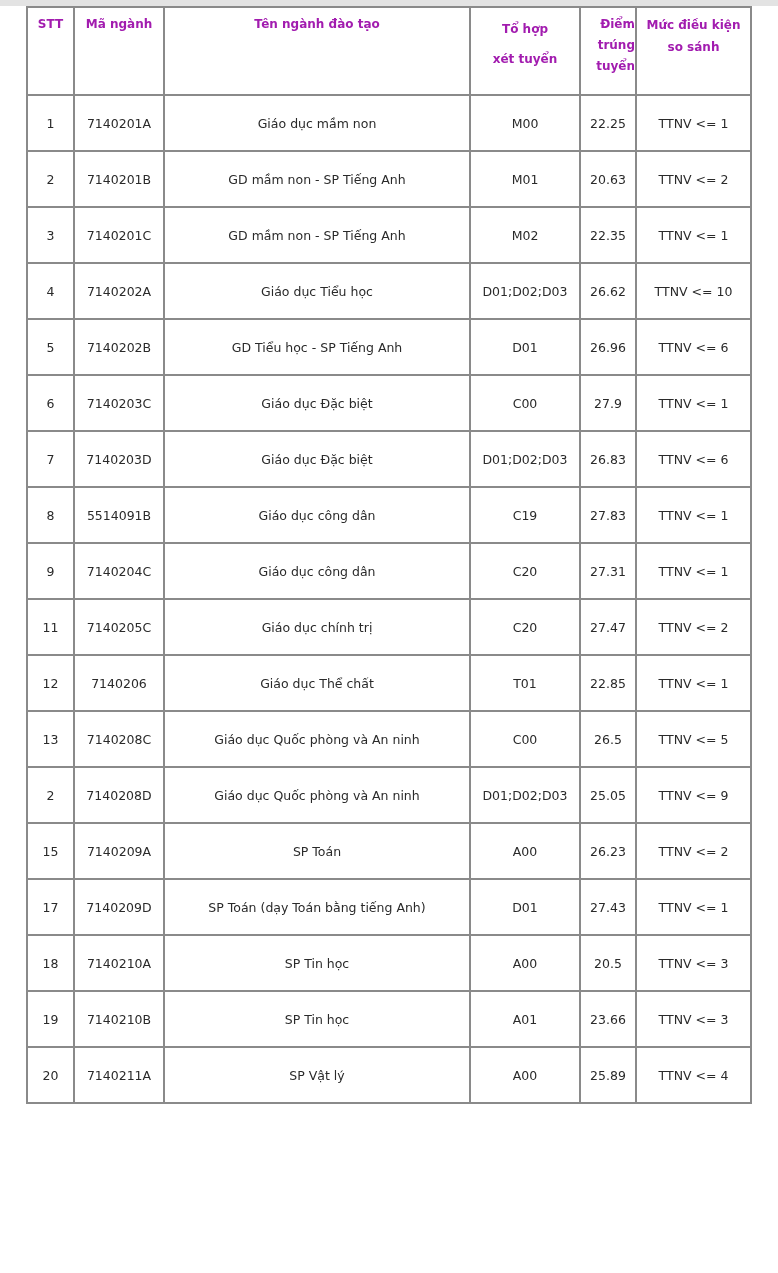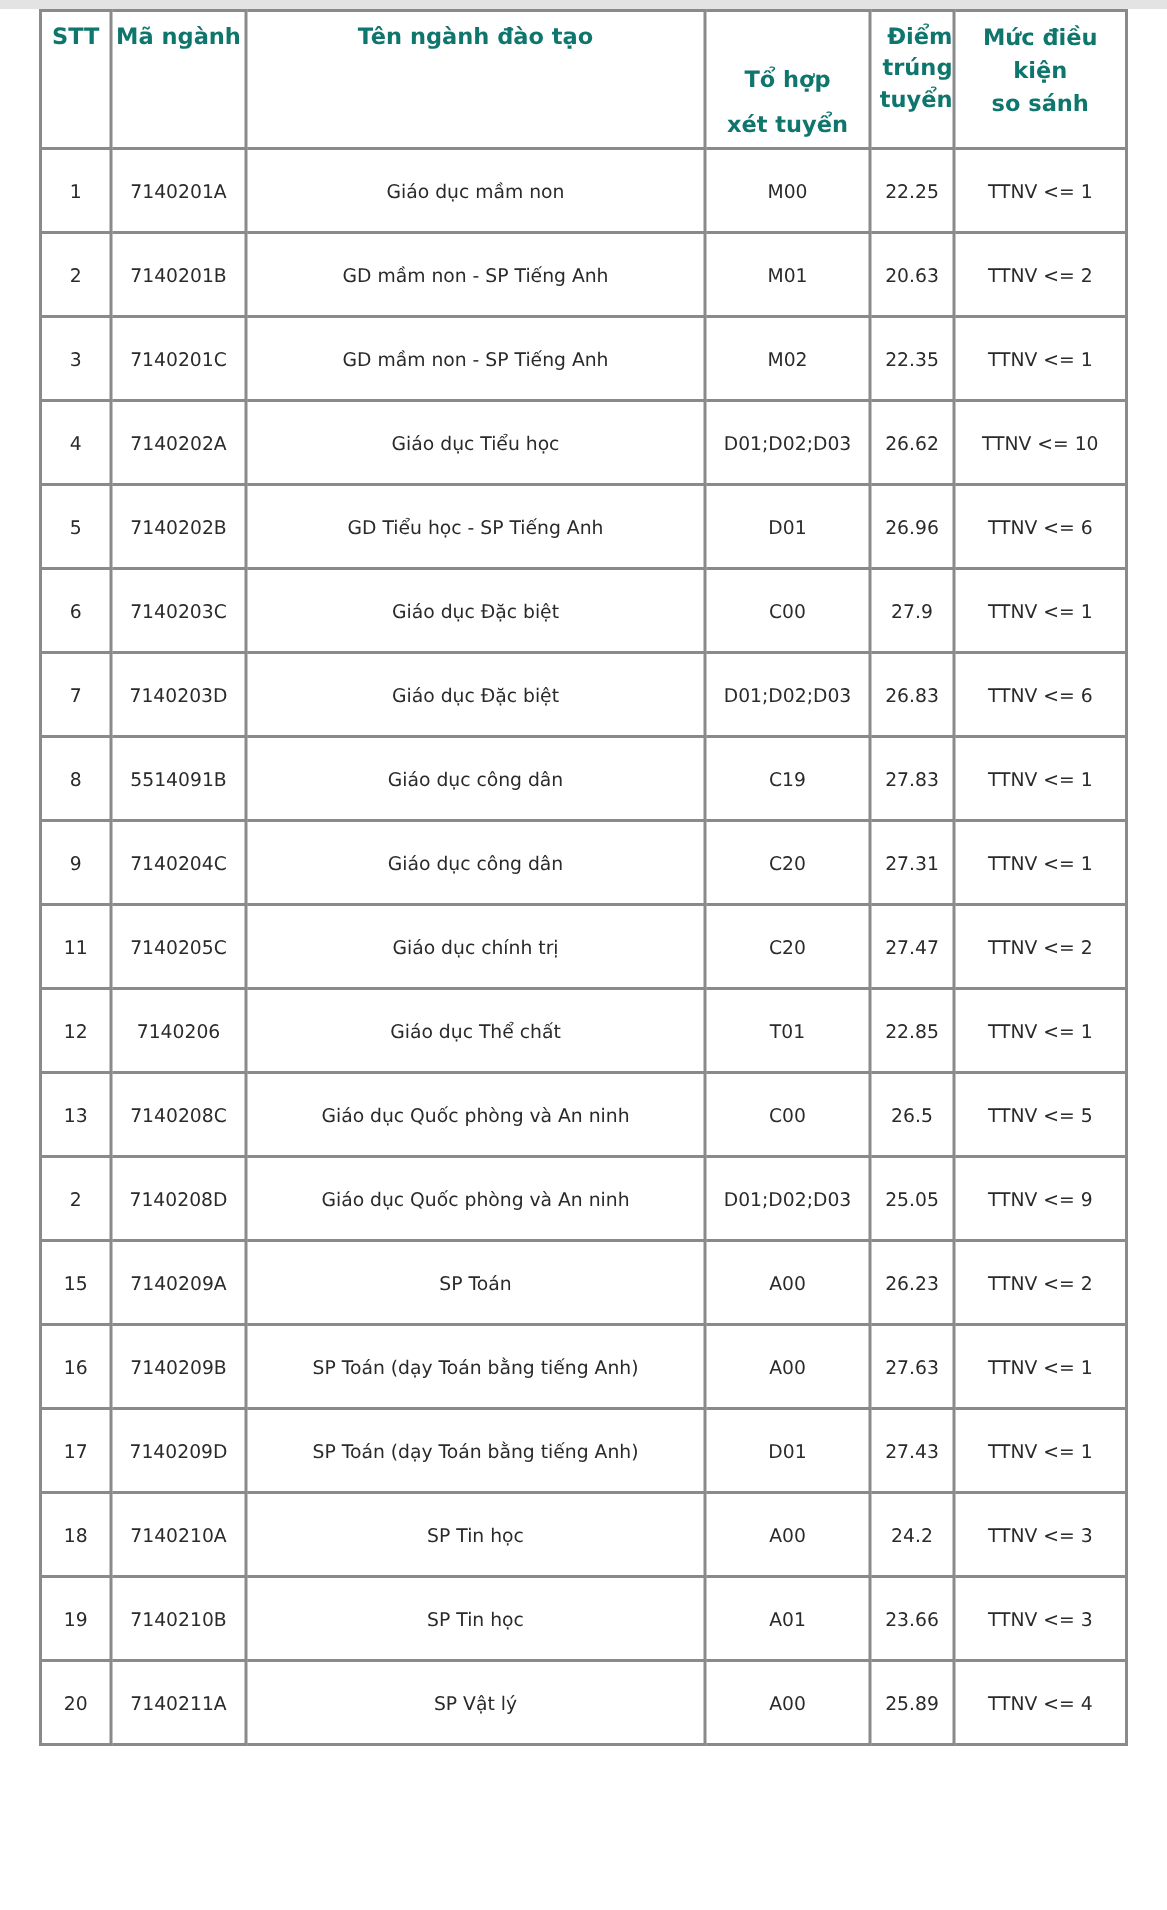--- a/index.html
+++ b/index.html
@@ -36,40 +36,39 @@
     table.admission-table td {
       border: 2px solid #8a8a8a;
       padding: 0;
       vertical-align: middle;
       text-align: center;
       overflow: hidden;
       white-space: nowrap;
     }
     table.admission-table th {
       font-weight: bold;
-      font-size: 15px;
-      color: #0f766e;
+      font-size: 12px;
+      color: #a21caf;
       height: 86px;
       vertical-align: top;
       line-height: 20px;
       border-radius: 19px;
     }
     table.admission-table th .th-inner {
       padding-top: 6px;
       white-space: normal;
     }
     th.col-stt .th-inner,
     th.col-code .th-inner,
     th.col-name .th-inner {
       padding-top: 26px;
     }
     th.col-combo .th-inner {
       padding-top: 6px;
       line-height: 30px;
-      margin-top: 24px;
     }
     th.col-score .th-inner {
       padding-top: 4px;
       line-height: 21px;
       text-align: right;
     }
     th.col-cond .th-inner {
       padding-top: 14px;
       line-height: 22px;
     }
@@ -241,41 +240,33 @@
       </tr>
       <tr>
         <td class="col-stt">15</td>
         <td class="col-code">7140209A</td>
         <td class="col-name">SP Toán</td>
         <td class="col-combo">A00</td>
         <td class="col-score">26.23</td>
         <td class="col-cond">TTNV &lt;= 2</td>
       </tr>
       <tr>
-        <td class="col-stt">16</td>
-        <td class="col-code">7140209B</td>
-        <td class="col-name">SP Toán (dạy Toán bằng tiếng Anh)</td>
-        <td class="col-combo">A00</td>
-        <td class="col-score">27.63</td>
-        <td class="col-cond">TTNV &lt;= 1</td>
-      </tr>
-      <tr>
         <td class="col-stt">17</td>
         <td class="col-code">7140209D</td>
         <td class="col-name">SP Toán (dạy Toán bằng tiếng Anh)</td>
         <td class="col-combo">D01</td>
         <td class="col-score">27.43</td>
         <td class="col-cond">TTNV &lt;= 1</td>
       </tr>
       <tr>
         <td class="col-stt">18</td>
         <td class="col-code">7140210A</td>
         <td class="col-name">SP Tin học</td>
         <td class="col-combo">A00</td>
-        <td class="col-score">24.2</td>
+        <td class="col-score">20.5</td>
         <td class="col-cond">TTNV &lt;= 3</td>
       </tr>
       <tr>
         <td class="col-stt">19</td>
         <td class="col-code">7140210B</td>
         <td class="col-name">SP Tin học</td>
         <td class="col-combo">A01</td>
         <td class="col-score">23.66</td>
         <td class="col-cond">TTNV &lt;= 3</td>
       </tr>

